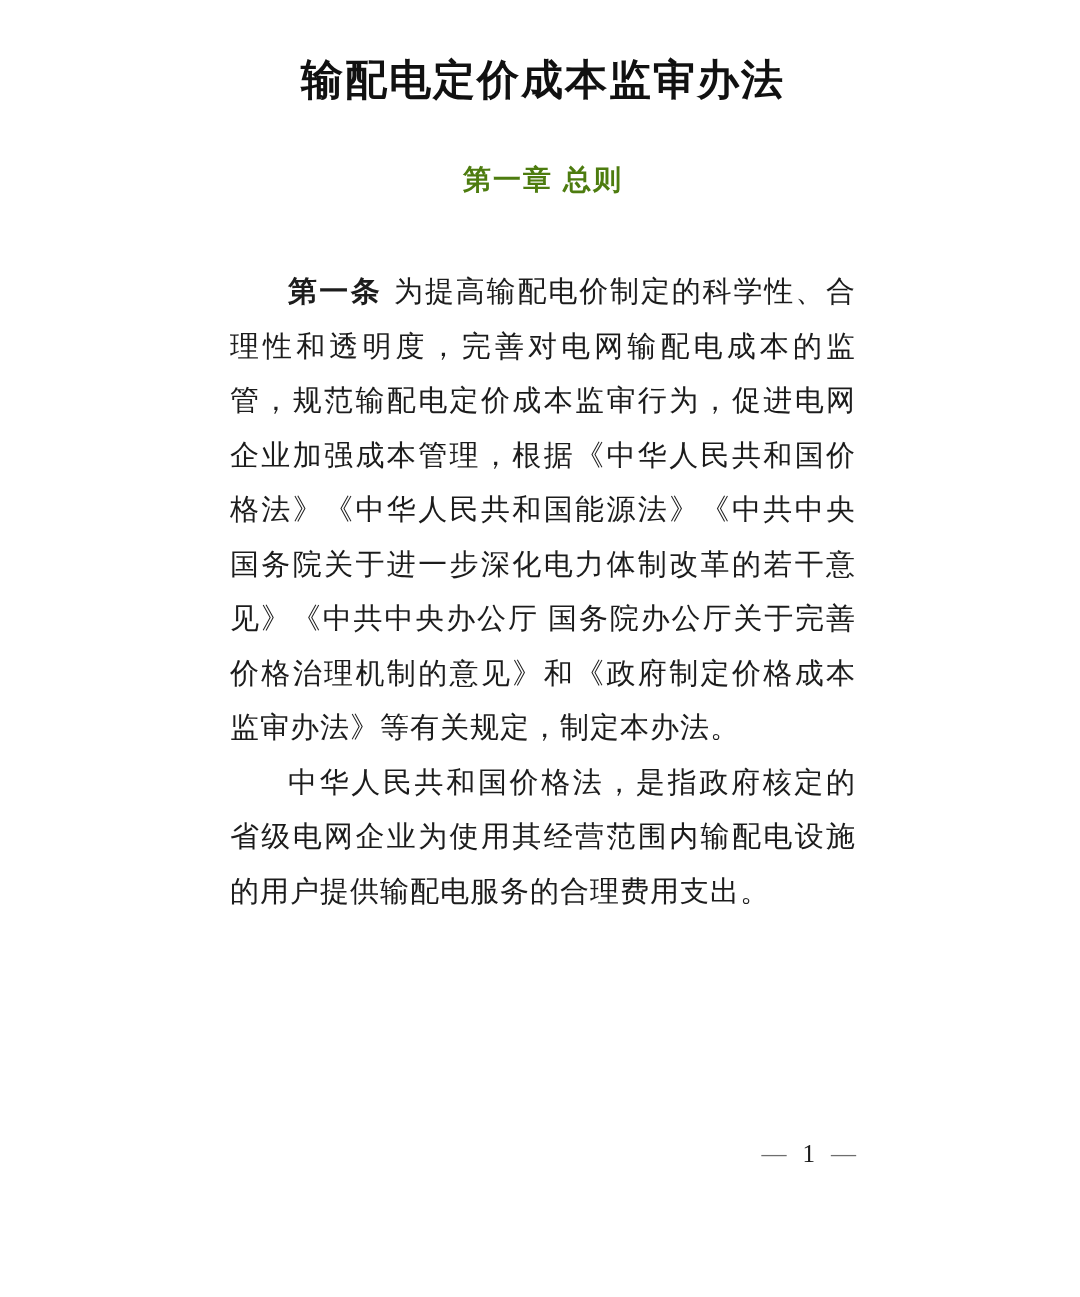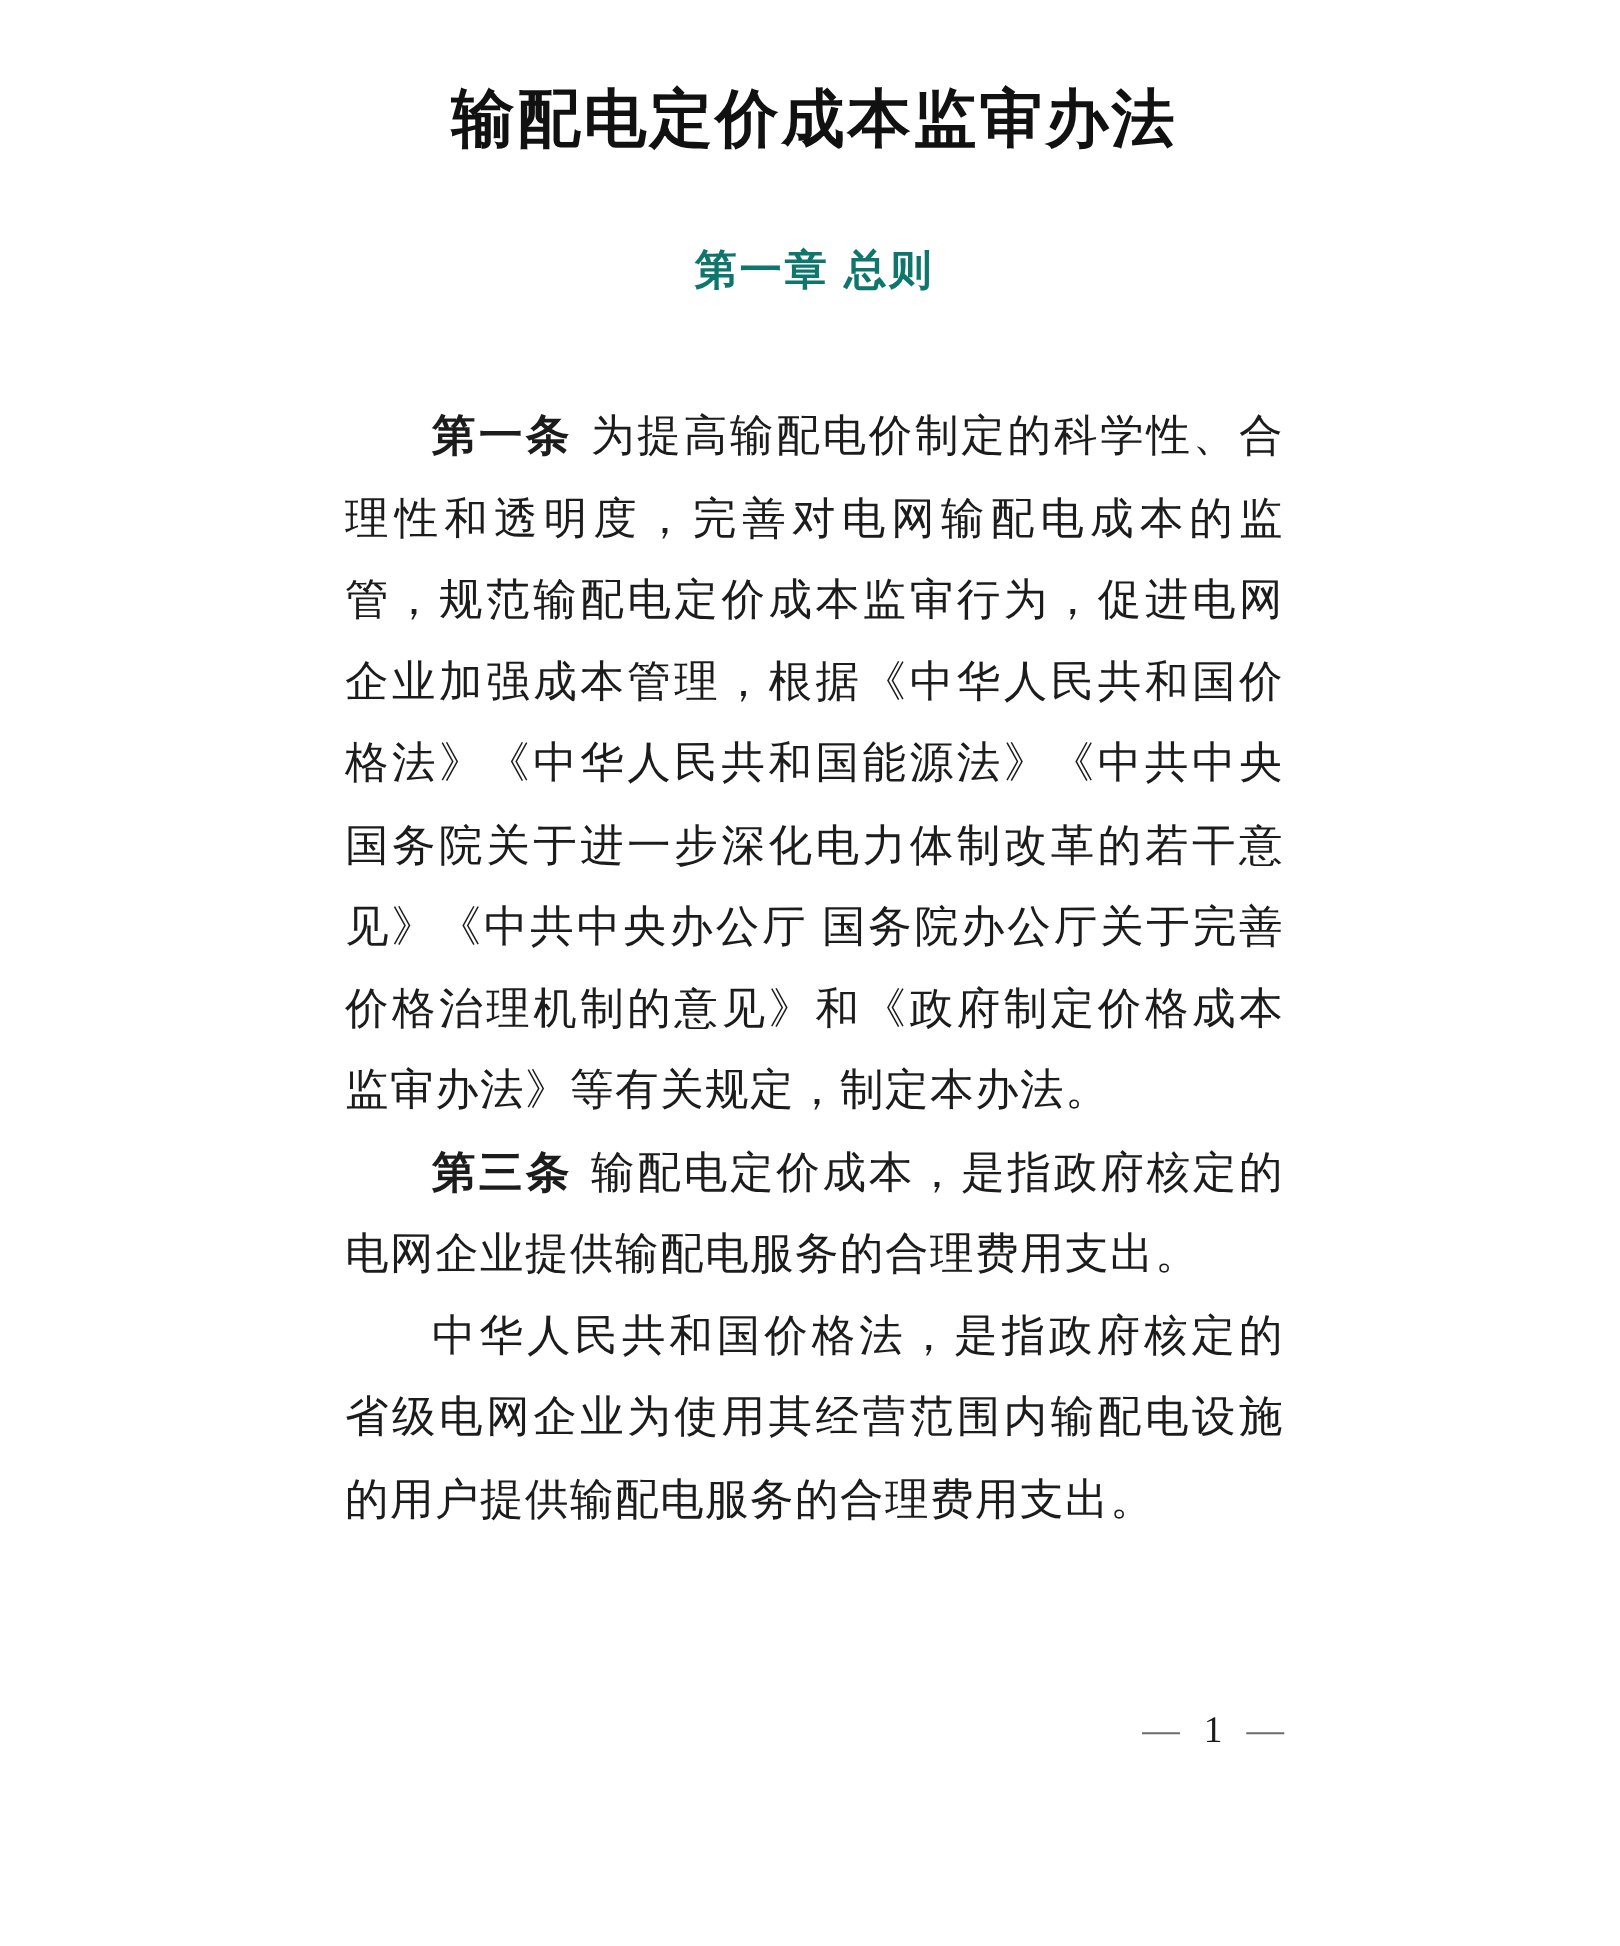--- a/index.html
+++ b/index.html
@@ -29,21 +29,21 @@
     color: #111111;
     font-family: "Liberation Serif", serif;
   }
   .chapter-heading {
     margin: 60px 0 0 0;
     text-align: center;
     font-size: 28px;
     line-height: 32px;
     font-weight: 700;
     letter-spacing: 2px;
-    color: #0f766e;
+    color: #4d7c0f;
     font-family: "Liberation Sans", sans-serif;
   }
   .doc-body {
     margin-top: 68px;
     font-size: 29px;
     line-height: 54.5px;
     text-align: justify;
     text-justify: inter-character;
     letter-spacing: 1px;
     color: #1c1c1c;
@@ -78,21 +78,20 @@
 <body>
 
 <div class="page">
 
   <h1 class="doc-title">输配电定价成本监审办法</h1>
 
   <h2 class="chapter-heading">第一章 总则</h2>
 
   <div class="doc-body" id="doc-body">
       <p class="para"><b class="article-label">第一条</b>为提高输配电价制定的科学性、合理性和透明度，完善对电网输配电成本的监管，规范输配电定价成本监审行为，促进电网企业加强成本管理，根据《中华人民共和国价格法》《中华人民共和国能源法》《中共中央 国务院关于进一步深化电力体制改革的若干意见》《中共中央办公厅 国务院办公厅关于完善价格治理机制的意见》和《政府制定价格成本监审办法》等有关规定，制定本办法。</p>
-      <p class="para"><b class="article-label">第三条</b>输配电定价成本，是指政府核定的电网企业提供输配电服务的合理费用支出。</p>
       <p class="para">中华人民共和国价格法，是指政府核定的省级电网企业为使用其经营范围内输配电设施的用户提供输配电服务的合理费用支出。</p>
     </div>
 
   <div class="page-number">
     <span class="dash left">—</span><span>1</span><span class="dash right">—</span>
   </div>
 
 </div>
 
 </body></html>

